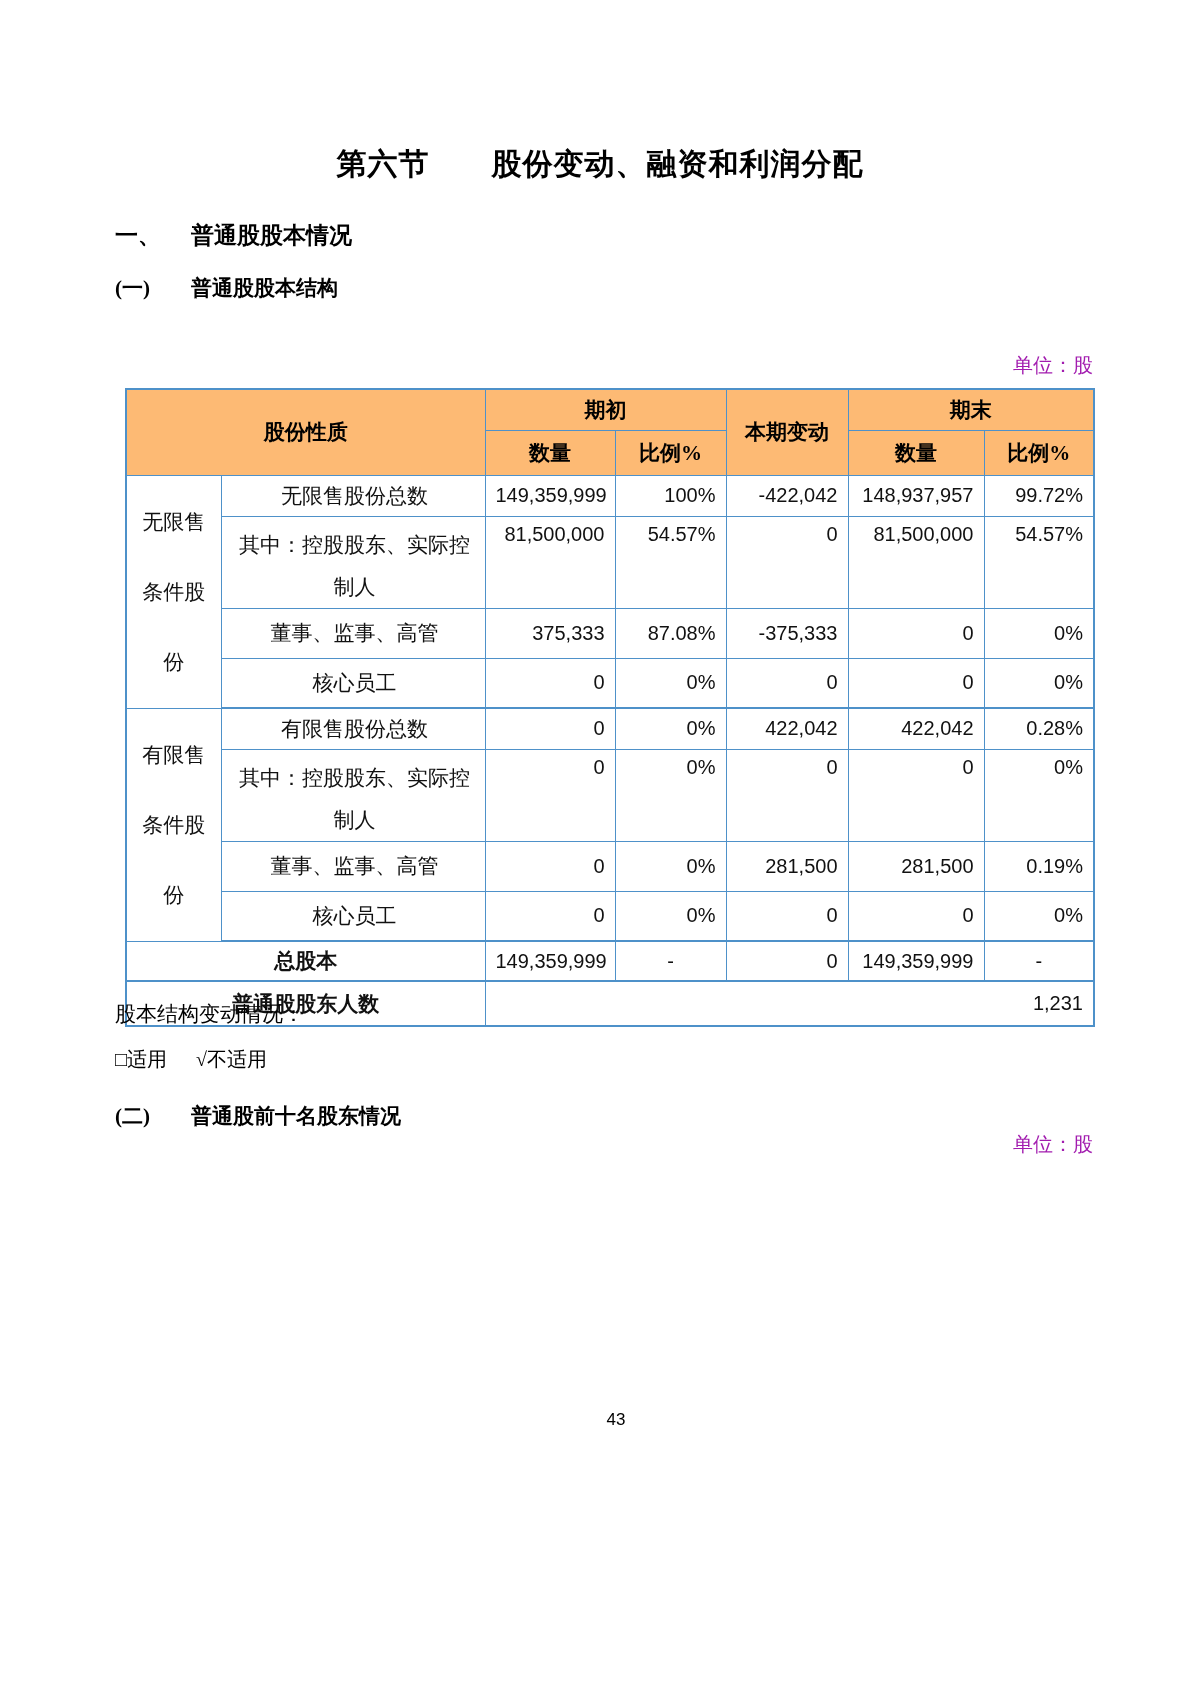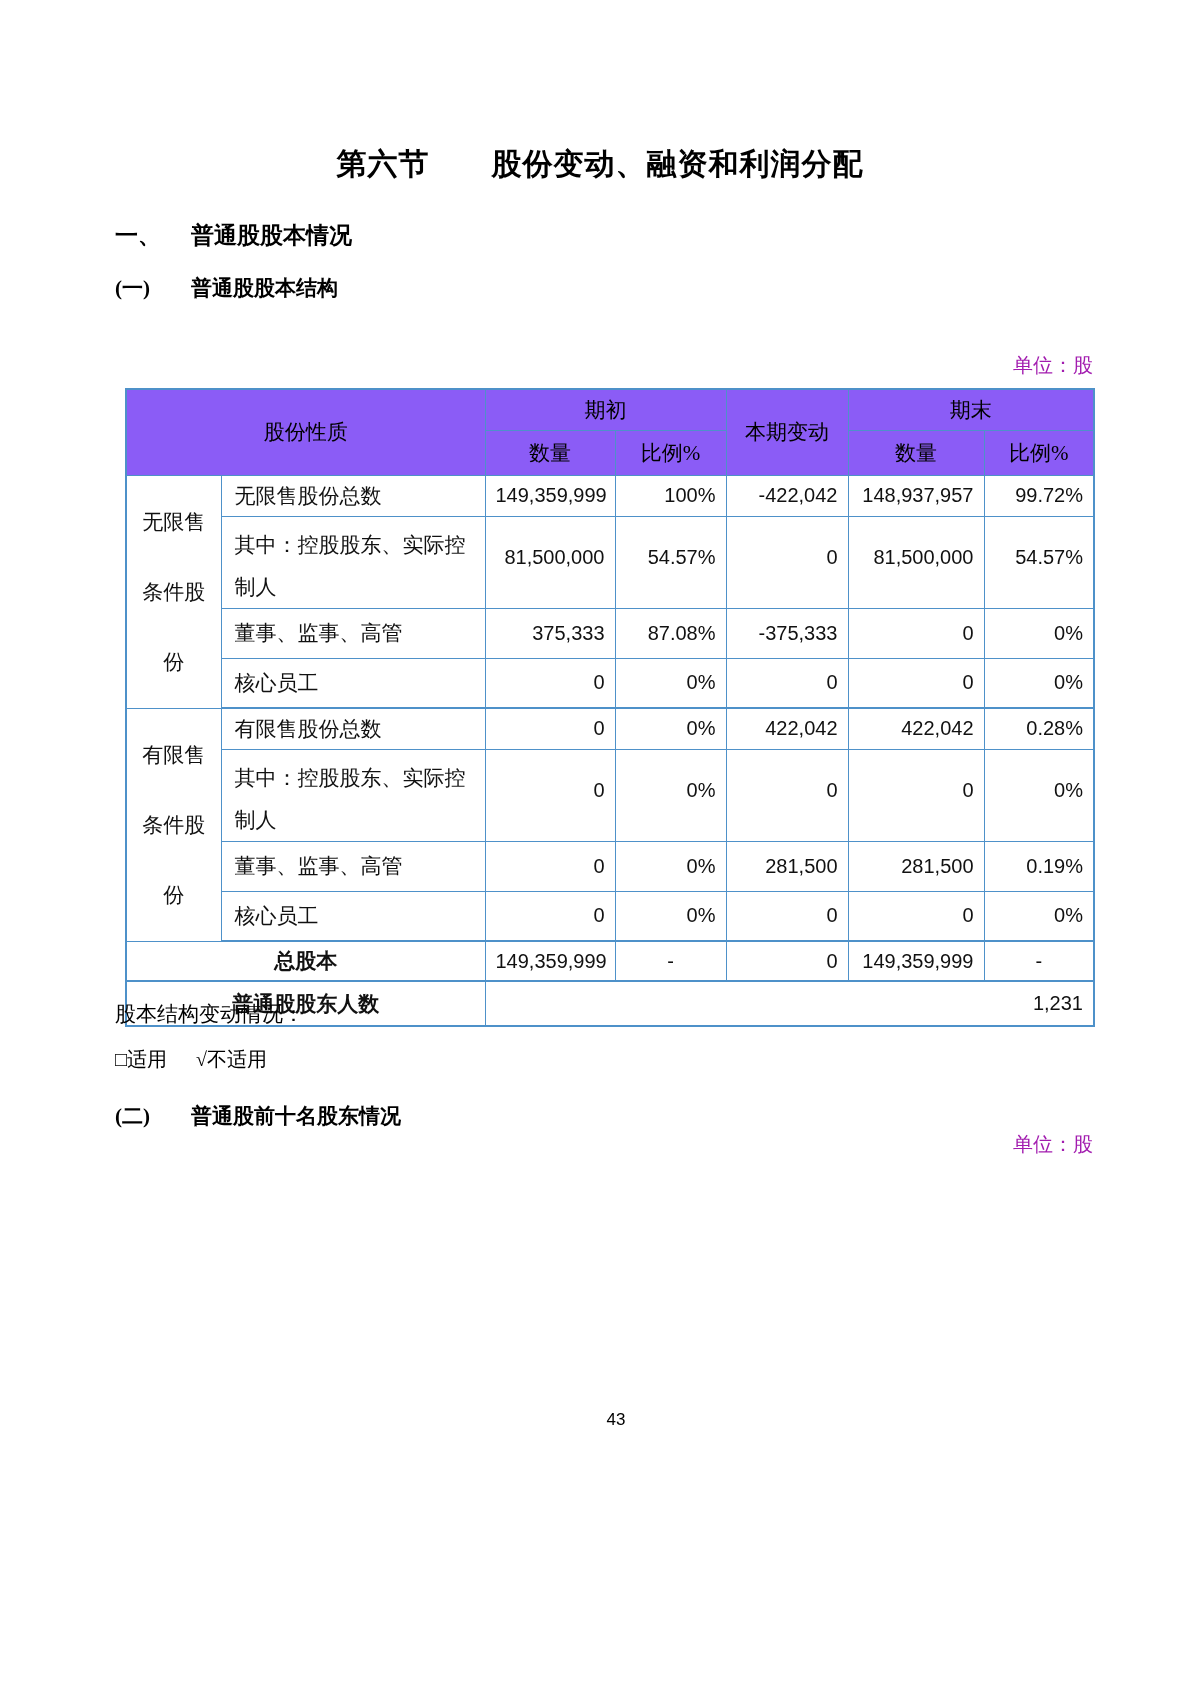--- a/index.html
+++ b/index.html
@@ -31,37 +31,37 @@
     border:2.5px solid #4e91c9;
     font-size:21px;
   }
   .share-table th, .share-table td {
     border:1px solid #4e91c9;
     padding:0 10px;
     vertical-align:middle;
     overflow:hidden;
   }
   .share-table thead th {
-    background:#8b5cf6;
-    font-weight:normal; text-align:center;
+    background:#fdba74;
+    font-weight:bold; text-align:center;
     color:#000;
   }
   td.grp {
     text-align:center; white-space:pre-line;
     line-height:70px; padding:0 4px; font-size:21px;
   }
-  td.lbl { text-align:left; white-space:pre-line; padding-left:13px; }
+  td.lbl { text-align:center; white-space:pre-line; padding-left:13px; }
   td.num {
     text-align:right; padding-right:10px;
     font-family:"Liberation Sans", sans-serif; font-size:20px;
   }
   td.dash { text-align:center; font-family:"Liberation Sans", sans-serif; font-size:20px; }
   tr.twoline td { vertical-align:top; }
   tr.twoline td.lbl { line-height:42px; padding-top:7px; }
-  tr.twoline td.num { padding-top:29px; }
+  tr.twoline td.num { padding-top:6px; }
   tr.sep td { border-bottom-width:2.5px; }
   td.total-lbl { font-weight:bold; text-align:center; }
   .below-note {
     position:absolute; left:115px; font-size:21px; color:#000;
   }
   .change-note { top:1000px; font-weight:normal; }
   .apply-line { top:1046px; font-size:20px; display:flex; gap:29px; font-weight:normal; }
   .page-number {
     position:absolute; top:1410px; left:16px; width:1200px;
     text-align:center; font-size:17px;

